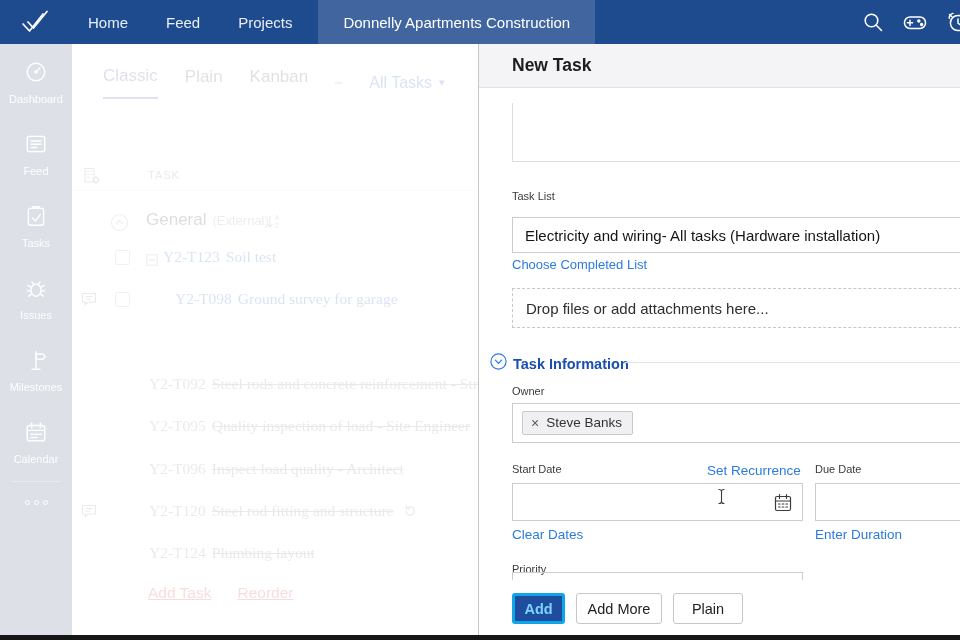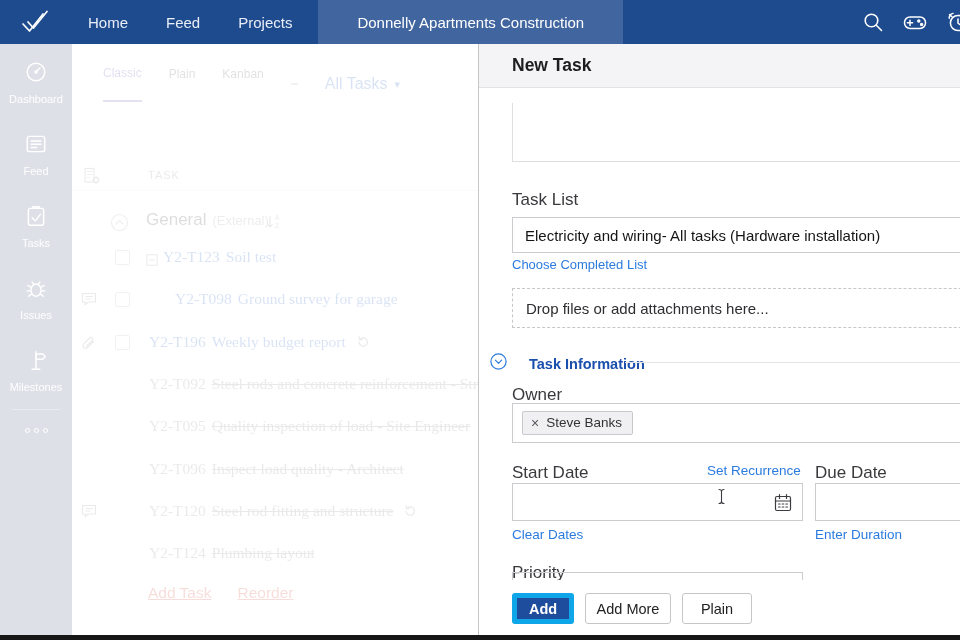--- a/index.html
+++ b/index.html
@@ -6,39 +6,39 @@
   body { background:#888; font-family:"Liberation Sans", sans-serif; }
   .screen { position:relative; width:960px; height:640px; overflow:hidden; background:#fff; }
 
   
   .topbar { position:absolute; left:0; top:0; width:960px; height:44px; background:#1e4b8e;
             display:flex; align-items:center; color:#f2f5fa; z-index:30; }
   .logo { margin:0 14px 0 19px; display:flex; align-items:center; }
   .tb-nav { display:flex; align-items:center; gap:38px; margin-left:24px; }
   .tb-nav-item { font-size:15px; color:#e9eef7; cursor:pointer; }
   .project-tab { margin-left:26px; height:44px; display:flex; align-items:center;
-                 padding:0 39px; background:#41659e; font-size:15px; color:#fff; }
+                 padding:0 25px; background:#41659e; font-size:15px; color:#fff; }
   .tb-icons { margin-left:auto; display:flex; align-items:center; gap:19px; margin-right:-10px; }
   .tb-icons svg { display:block; }
 
   
   .sidebar { position:absolute; left:0; top:44px; width:72px; bottom:5px; background:#46597a;
              color:#fff; z-index:1; padding-top:2px; }
   .side-item { height:72px; display:flex; flex-direction:column; align-items:center;
                justify-content:center; gap:5px; cursor:pointer; }
   .side-item .lbl { font-size:11px; color:rgba(255,255,255,.95); }
   .side-div { height:1px; background:rgba(255,255,255,.35); margin:3px 12px; }
   .side-more { height:34px; display:flex; align-items:center; justify-content:center; gap:4px; cursor:pointer; }
   .side-more i { width:5px; height:5px; border:1px solid #fff; border-radius:50%; display:block; }
 
   
   .list-area { position:absolute; left:72px; top:44px; width:406px; bottom:5px; background:#fff;
                overflow:hidden; z-index:1; }
   .view-tabs { position:absolute; top:22px; left:31px; display:flex; align-items:center; gap:27px; }
-  .vtab { font-size:12px; color:#5a5a60; cursor:pointer; padding-bottom:20px; }
+  .vtab { font-size:17px; color:#5a5a60; cursor:pointer; padding-bottom:11px; }
   .vtab.active { color:#5b4da6; border-bottom:2px solid #6a5cb8; }
   .vtab-dash { width:7px; height:2px; background:#b9b9bf; }
   .filter-dd { display:flex; align-items:center; gap:7px; color:#2f66c4; font-size:16px; cursor:pointer; }
   .caret { font-size:11px; }
 
   .col-header { position:absolute; top:121px; left:0; right:0; height:26px;
                 border-bottom:1px solid #e5e5e8; color:#8a8a90; }
   .col-header .hdr-ic { position:absolute; left:10px; top:1px; }
   .col-header .hdr-lbl { position:absolute; left:76px; top:4px; font-size:11px; letter-spacing:1px; }
 
@@ -68,42 +68,42 @@
                  background:rgba(255,255,255,0.82); z-index:10; }
 
   
   .modal { position:absolute; left:478px; top:44px; right:0; bottom:5px; background:#fff;
            border-left:1px solid #c6c6c9; z-index:15; overflow:hidden; }
   .m-head { position:absolute; left:0; right:0; top:0; height:44px; background:#f4f3f5;
             border-bottom:1px solid #e2e2e4; display:flex; align-items:center; padding-left:33px; }
   .m-title { font-size:17.5px; color:#1d1d20; font-weight:bold; }
   .ghost-box { position:absolute; left:33px; top:59px; width:520px; height:59px;
                border:1px solid #dedee1; border-top:none; background:#fff; }
-  .f-label { position:absolute; left:33px; font-size:17px; color:#3a3a3e; }
+  .f-label { position:absolute; left:33px; font-size:11px; color:#3a3a3e; }
   .sel-box { position:absolute; left:33px; top:173px; width:520px; height:36px; border:1px solid #ccccd0;
              display:flex; align-items:center; padding-left:12px; font-size:15px; color:#151517; cursor:pointer; }
   .blue-link { position:absolute; color:#2b7bdf; font-size:13px; cursor:pointer; }
   .dropzone { position:absolute; left:33px; top:244px; width:520px; height:40px; border:1px dashed #c6c6cb;
               display:flex; align-items:center; padding-left:13px; font-size:15px; color:#2e2e32; cursor:pointer; }
-  .sec-head { position:absolute; left:11px; top:309px; display:flex; align-items:center; gap:22px; }
+  .sec-head { position:absolute; left:11px; top:309px; display:flex; align-items:center; gap:6px; }
   .sec-title { font-size:14.5px; font-weight:bold; color:#1a4fae; }
   .sec-rule { position:absolute; left:146px; top:318px; right:-10px; height:1px; background:#e4e4e7; }
   .owner-box { position:absolute; left:33px; top:359px; width:520px; height:40px; border:1px solid #ccccd0;
                display:flex; align-items:center; padding-left:9px; }
   .chip { display:inline-flex; align-items:center; gap:7px; background:#f0f0f2; border:1px solid #c9c9cd;
           border-radius:2px; padding:3px 10px 4px 8px; font-size:13.5px; color:#333; }
   .chip .x { color:#5a5a60; font-size:14px; cursor:pointer; line-height:1; }
   .date-input { position:absolute; top:439px; height:38px; border:1px solid #ccccd0; background:#fff; cursor:text; }
   .cal-ic { position:absolute; right:10px; top:9px; }
   .ibeam { position:absolute; left:238px; top:444px; }
   .btn-row { position:absolute; left:0; right:0; top:536px; bottom:0; background:#fff;
              display:flex; align-items:flex-start; padding:13px 0 0 33px; gap:11px; }
   .btn { height:31px; border-radius:3px; font-size:14.5px; display:flex; align-items:center;
          justify-content:center; cursor:pointer; font-family:"Liberation Sans", sans-serif; }
-  .btn.primary { width:62px; background:#1d4d9c; color:#ffffff; font-weight:bold; border:5px solid #0ea5e9; }
+  .btn.primary { width:53px; background:#1d4d9c; color:#7dd3fc; font-weight:bold; border:3px solid #0ea5e9; }
   .btn.plain { background:#fff; border:1px solid #c6c6c9; color:#222; }
   .btn.w86 { width:86px; } .btn.w70 { width:70px; }
   .prio-box { position:absolute; left:33px; top:528px; width:291px; height:34px; border:1px solid #ccccd0; }
 
   .bottom-bar { position:absolute; left:0; right:0; bottom:0; height:5px; background:#161616; z-index:40; }
 </style>
 </head>
 <body>
 
 <div class="screen">
@@ -187,20 +187,30 @@
     </div>
     <div class="side-item">
       <span>
         <svg width="24" height="24" viewBox="0 0 22 22" fill="none" stroke="#fff" stroke-width="1.3" stroke-linecap="round" stroke-linejoin="round">
           <path d="M11 3.5v16M7.5 19.5h7"></path>
             <path d="M11 5.5h6.2l2.3 2.4-2.3 2.4H11z"></path>
         </svg>
       </span>
       <span class="lbl">Milestones</span>
     </div>
+    <div class="side-item">
+      <span>
+        <svg width="24" height="24" viewBox="0 0 22 22" fill="none" stroke="#fff" stroke-width="1.3" stroke-linecap="round">
+          <rect x="3" y="5" width="16" height="14" rx="2"></rect>
+            <path d="M7 3v4M15 3v4M3 9.5h16"></path>
+          <path d="M6.5 13h2M10 13h2M13.5 13h2M6.5 16h2M10 16h2"></path>
+        </svg>
+      </span>
+      <span class="lbl">Calendar</span>
+    </div>
     <div class="side-div"></div>
     <div class="side-more">
       <i></i>
         <i></i>
         <i></i>
     </div>
   </aside>
 
   <main class="list-area">
     <div class="view-tabs">
@@ -264,38 +274,20 @@
             <path d="M4.5 4.5h7M4.5 7h5"></path>
           </svg>
       </span>
       <span class="cbx"></span>
       <span class="rowtext" style="left:103px;">
           <span class="tid">Y2-T098</span>
           <span class="ttl">Ground survey for garage</span>
         </span>
     </div>
 
-    <div class="trow" style="top:278px;">
-      <span class="gutter-ic">
-        <svg width="15" height="16" viewBox="0 0 15 16" fill="none" stroke="#8b8b92" stroke-width="1.2" stroke-linecap="round">
-            <path d="M12.5 6.5l-6 6a2.6 2.6 0 01-3.7-3.7L8.6 3a1.8 1.8 0 012.6 2.6L5.6 11"></path>
-          </svg>
-      </span>
-      <span class="cbx"></span>
-      <span class="rowtext" style="left:77px;">
-          <span class="tid">Y2-T196</span>
-          <span class="ttl">Weekly budget report</span>
-        <span class="recur-ic">
-          <svg width="14" height="14" viewBox="0 0 14 14" fill="none" stroke="#8b8b92" stroke-width="1.2" stroke-linecap="round">
-              <path d="M3 7a4.2 4.2 0 101.3-3"></path>
-              <path d="M3.2 1.6v3h3"></path>
-            </svg>
-        </span>
-      </span>
-    </div>
 
     <div class="trow done" style="top:320px;">
       <span class="rowtext" style="left:77px;">
           <span class="tid">Y2-T092</span>
           <span class="ttl">Steel rods and concrete reinforcement - Stru</span>
         </span>
     </div>
 
     <div class="trow done" style="top:362px;">
       <span class="rowtext" style="left:77px;">

